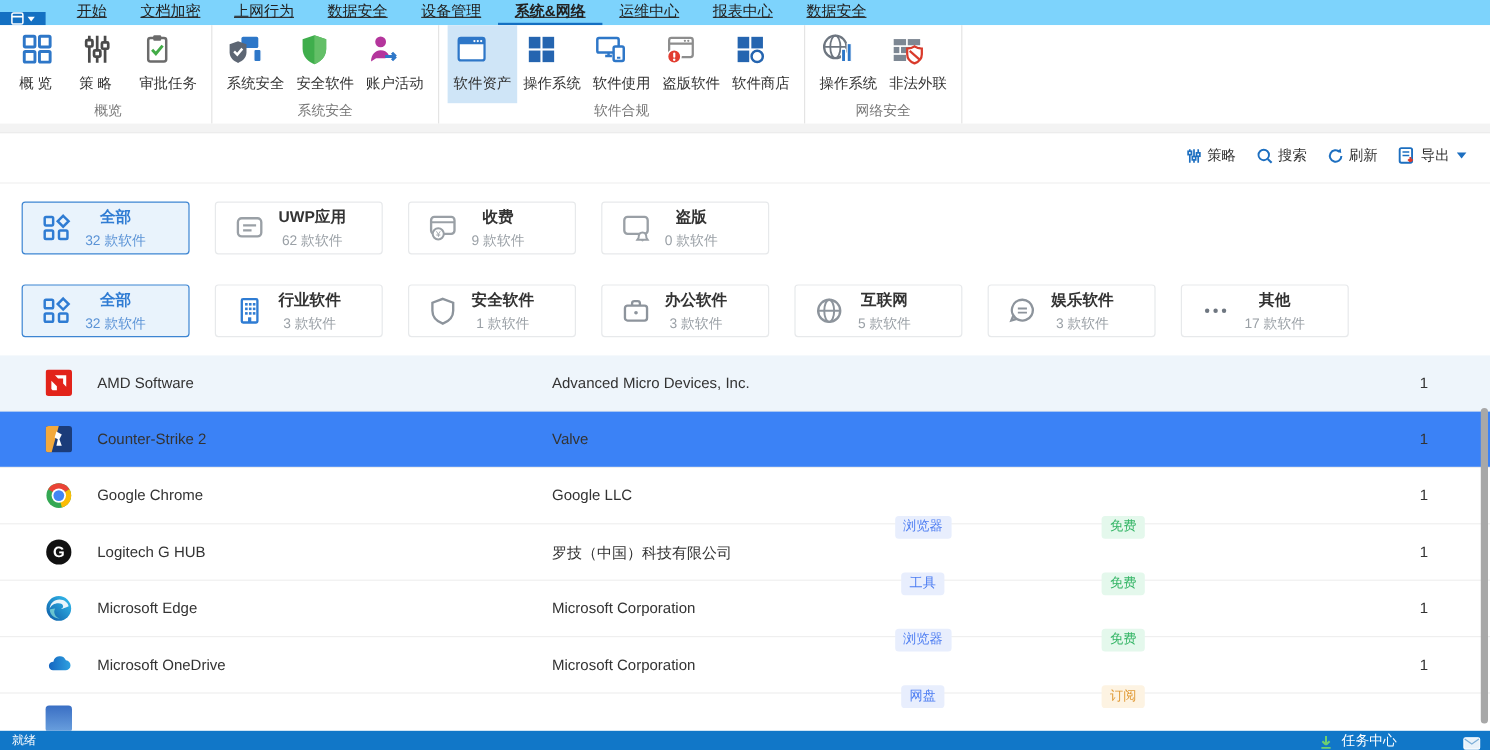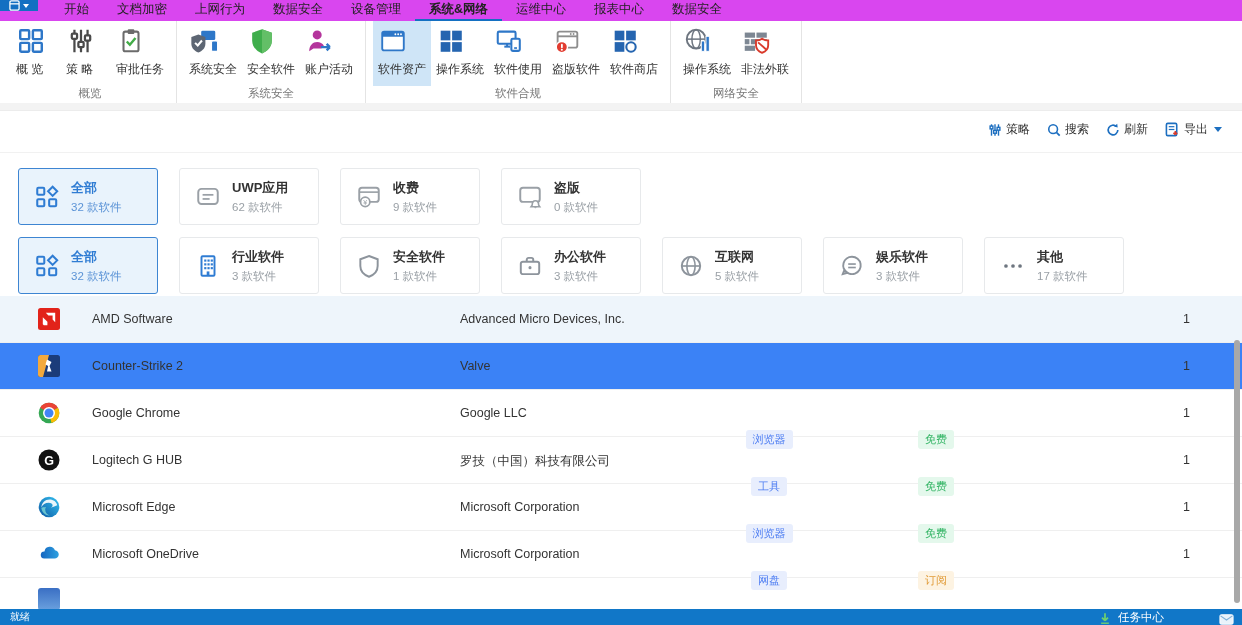--- a/index.html
+++ b/index.html
@@ -1,21 +1,21 @@
 <!DOCTYPE html>
 <html><head>
 <meta charset="utf-8">
 <style>
   * { margin:0; padding:0; box-sizing:border-box; }
   html,body { width:1242px; height:625px; }
   body { font-family:"Liberation Sans","DejaVu Sans",sans-serif; background:#fff; position:relative; overflow:hidden; color:#333; }
   svg { display:block; }
 
   
-  .menubar { position:absolute; top:0; left:0; right:0; height:21px; background:#d946ef; display:flex; align-items:flex-start; }
+  .menubar { position:absolute; top:0; left:0; right:0; height:21px; background:#7dd3fc; display:flex; align-items:flex-end;text-decoration:underline; }
   .app-btn { width:38px; background:#1470c2; display:flex; align-items:center; justify-content:center; gap:3px; cursor:pointer; }
   .tabs { display:flex; margin-left:12px; }
   .tab { padding:0 14px; font-size:12.5px; line-height:19px; color:#222; cursor:pointer; border-bottom:2px solid transparent; }
   .tab.active { border-bottom-color:#1470c2; font-weight:bold; }
 
   
   .ribbon { position:absolute; top:21px; left:0; right:0; height:82px; background:#fff; display:flex; padding-left:4px; }
   .rgroup { display:flex; flex-direction:column; border-right:1px solid #e4e4e4; padding:0 7px; }
   .ritems { display:flex; flex:1; align-items:stretch; }
   .ritem { min-width:50px; padding:5px 5px 0 5px; display:flex; flex-direction:column; align-items:flex-start; gap:5px; font-size:12px; color:#333; cursor:pointer; }
@@ -27,34 +27,34 @@
   
   .actionbar { position:absolute; top:121px; right:20px; display:flex; align-items:center; gap:17px; }
   .action { display:flex; align-items:center; gap:4px; font-size:12px; color:#333; cursor:pointer; }
   .caret-down { width:0; height:0; border-left:4px solid transparent; border-right:4px solid transparent; border-top:5px solid #1d6fc0; margin-left:2px; }
   .section-divider { position:absolute; top:152px; left:0; right:0; border-top:1px solid #f1f1f1; }
 
   
   .cards { position:absolute; left:18px; display:flex; gap:21px; }
   .cards.row1 { top:168px; }
   .cards.row2 { top:237px; }
-  .card { width:140px; height:57px; background:#fff; border:1px solid #e7e9eb; border-radius:3px; display:flex; align-items:center; padding-left:15px; gap:11px; cursor:pointer; }
+  .card { width:140px; height:44px; background:#fff; border:1px solid #e7e9eb; border-radius:3px; display:flex; align-items:center; padding-left:15px; gap:11px; cursor:pointer;text-align:center; }
   .card.selected { border-color:#3d85d2; background:#e9f3fc; }
   .card .txt .t { font-size:13px; color:#333; font-weight:bold; }
   .card .txt .c { font-size:11.5px; color:#9aa0a6; margin-top:3px; }
   .card.selected .txt .t { color:#2f7cd3; }
   .card.selected .txt .c { color:#5b93d6; }
 
   
   .table { position:absolute; top:296px; left:0; right:0; height:313px; overflow:hidden; }
   .trow { height:47px; border-bottom:1px solid #efefef; position:relative; cursor:pointer; }
   .trow.h1 { background:#eef5fb; }
   .trow.h2 { background:#3b82f6; }
   .appicon { position:absolute; left:38px; top:12px; width:22px; height:22px; }
-  .tname  { position:absolute; left:92px; top:16px; font-size:12.5px; color:#333; }
+  .tname  { position:absolute; left:81px; top:16px; font-size:12.5px; color:#333; }
   .tvendor{ position:absolute; left:460px; top:16px; font-size:12.5px; color:#333; }
   .tcat   { position:absolute; left:738px; top:14px; width:62px; text-align:center; }
   .tprice { position:absolute; left:906px; top:14px; width:60px; text-align:center; }
   .tcount { position:absolute; right:52px; top:16px; font-size:12.5px; color:#333; }
   .badge { display:inline-block; font-size:11px; line-height:11px; padding:4px 7px; border-radius:3px;margin-top:26px; }
   .badge.blue   { background:#e8eefd; color:#4d7df2; }
   .badge.green  { background:#e4f8ec; color:#35b566; }
   .badge.orange { background:#fdf3e2; color:#e09a36; }
   .partial-icon { position:absolute; left:38px; top:10px; width:22px; height:22px; border-radius:3px; background:linear-gradient(#3a6fc4,#6aa0de); }
 

